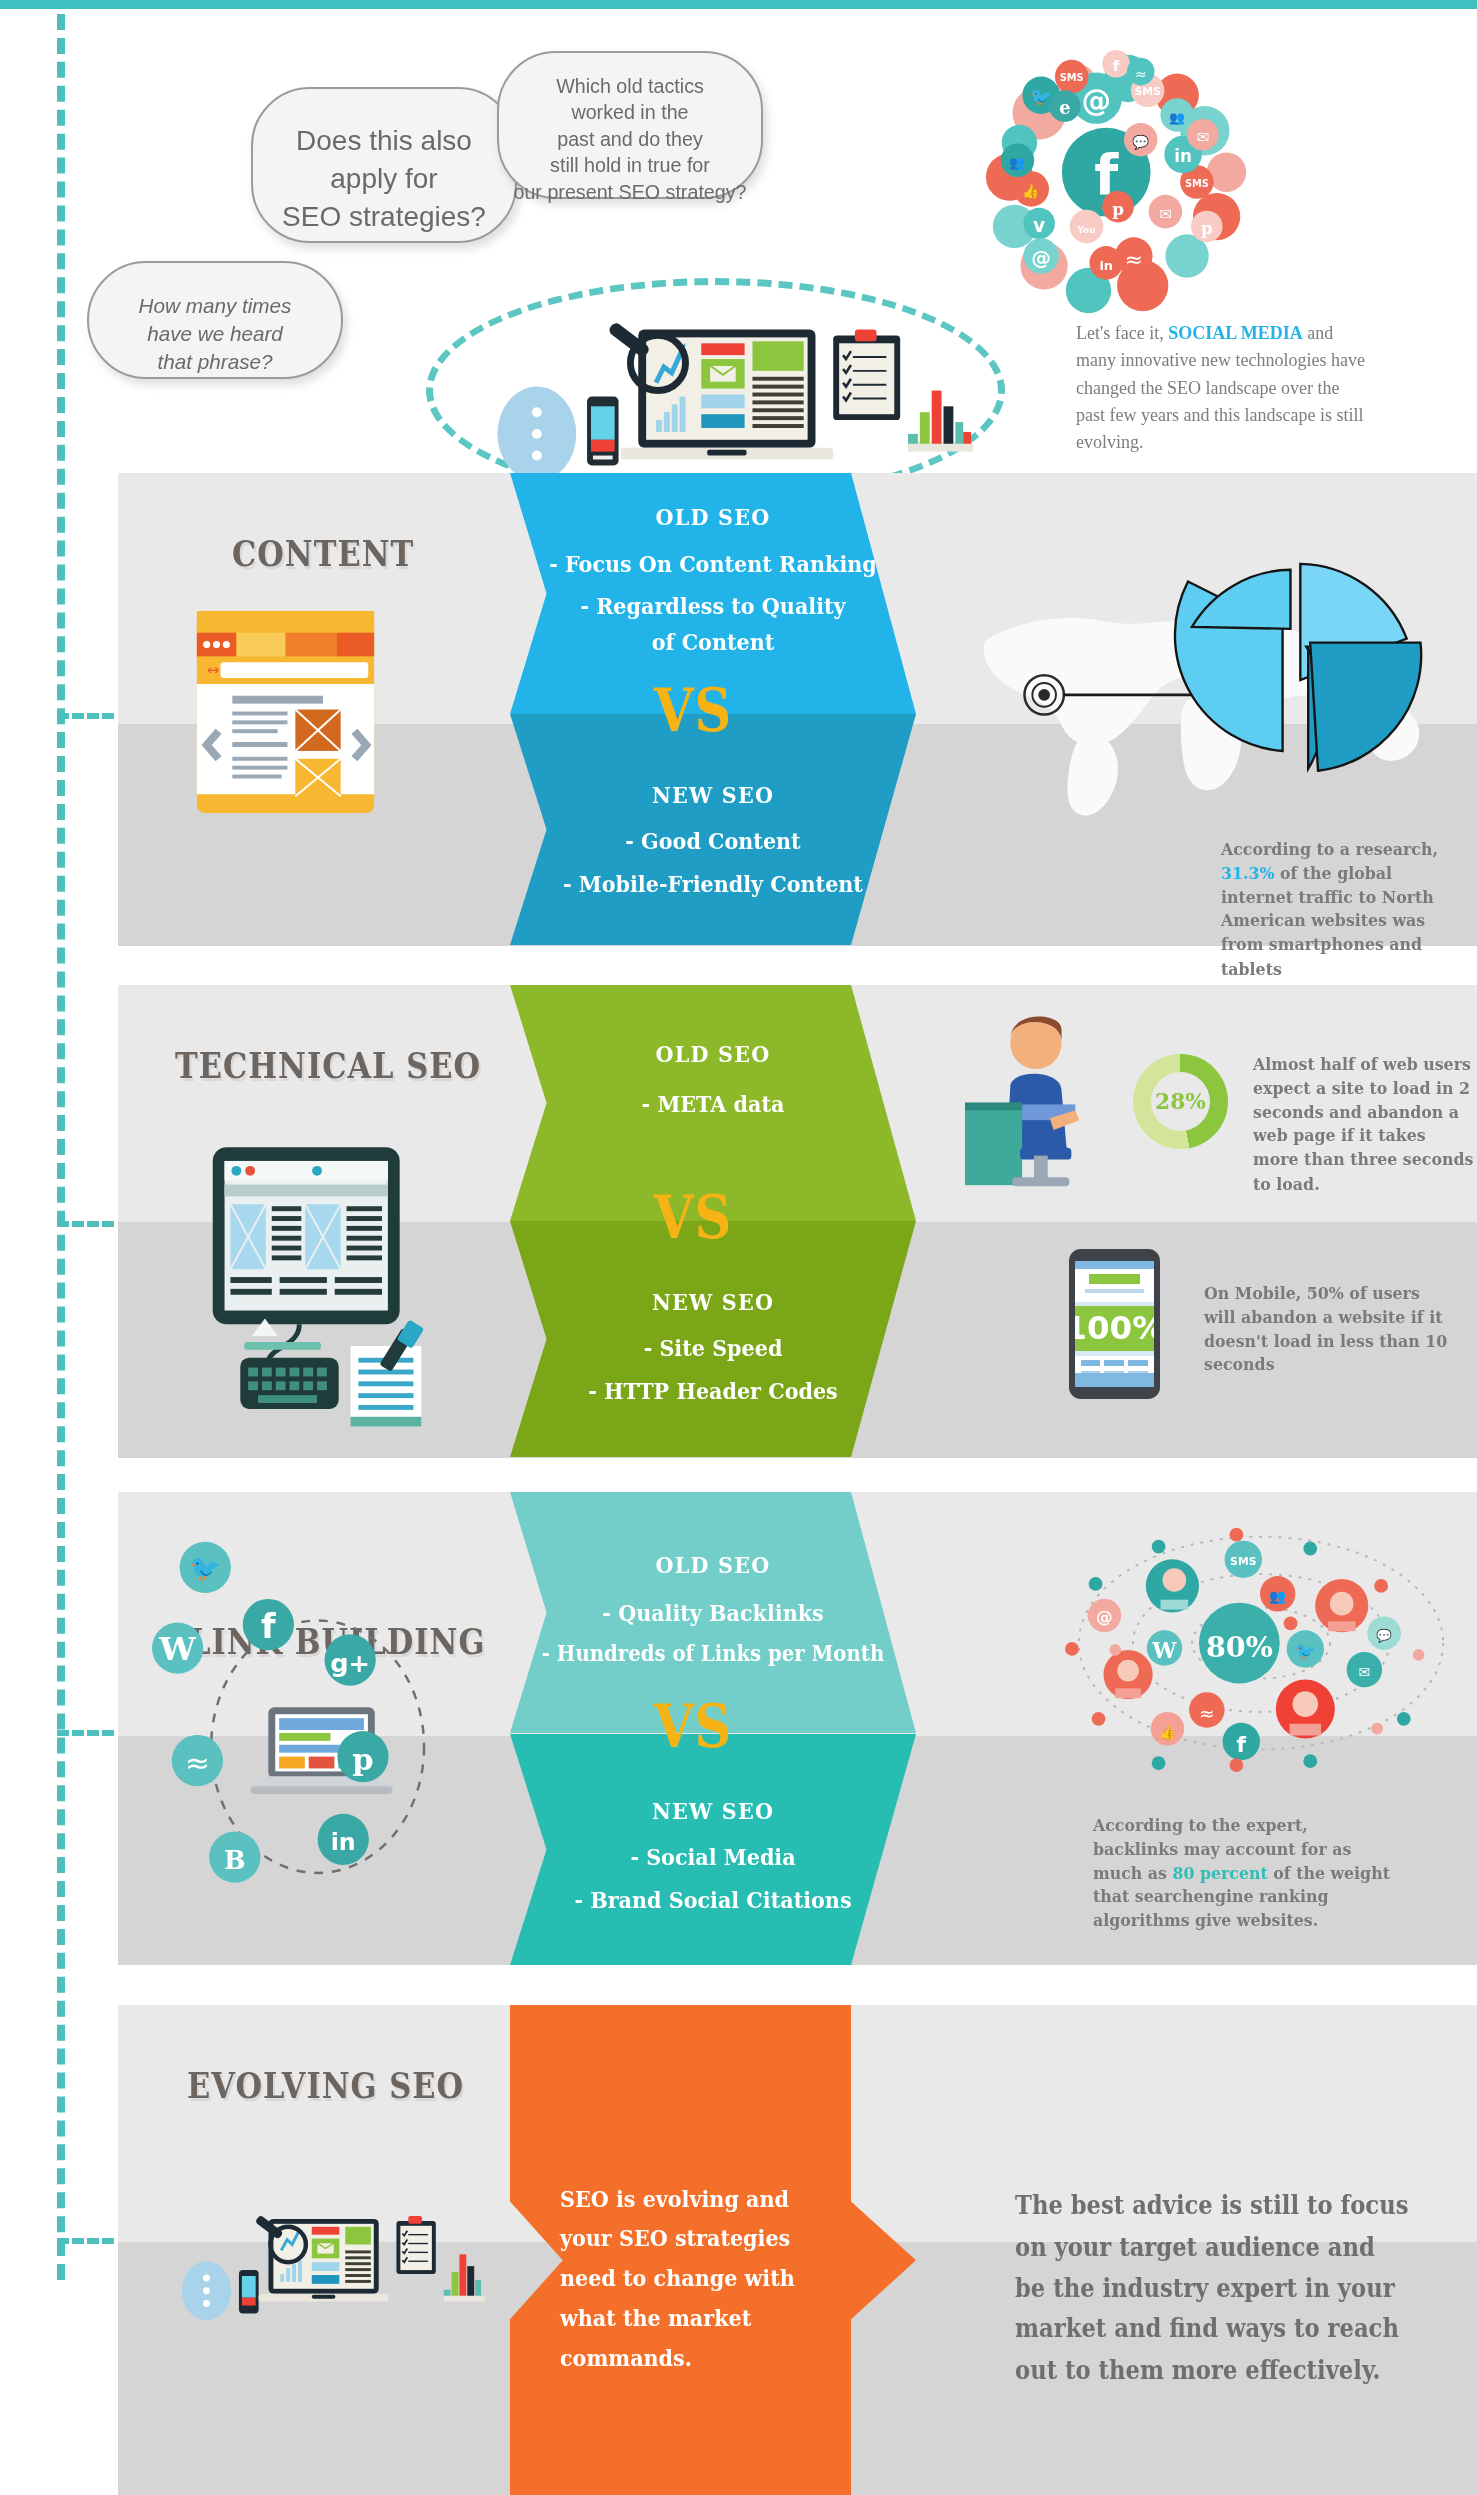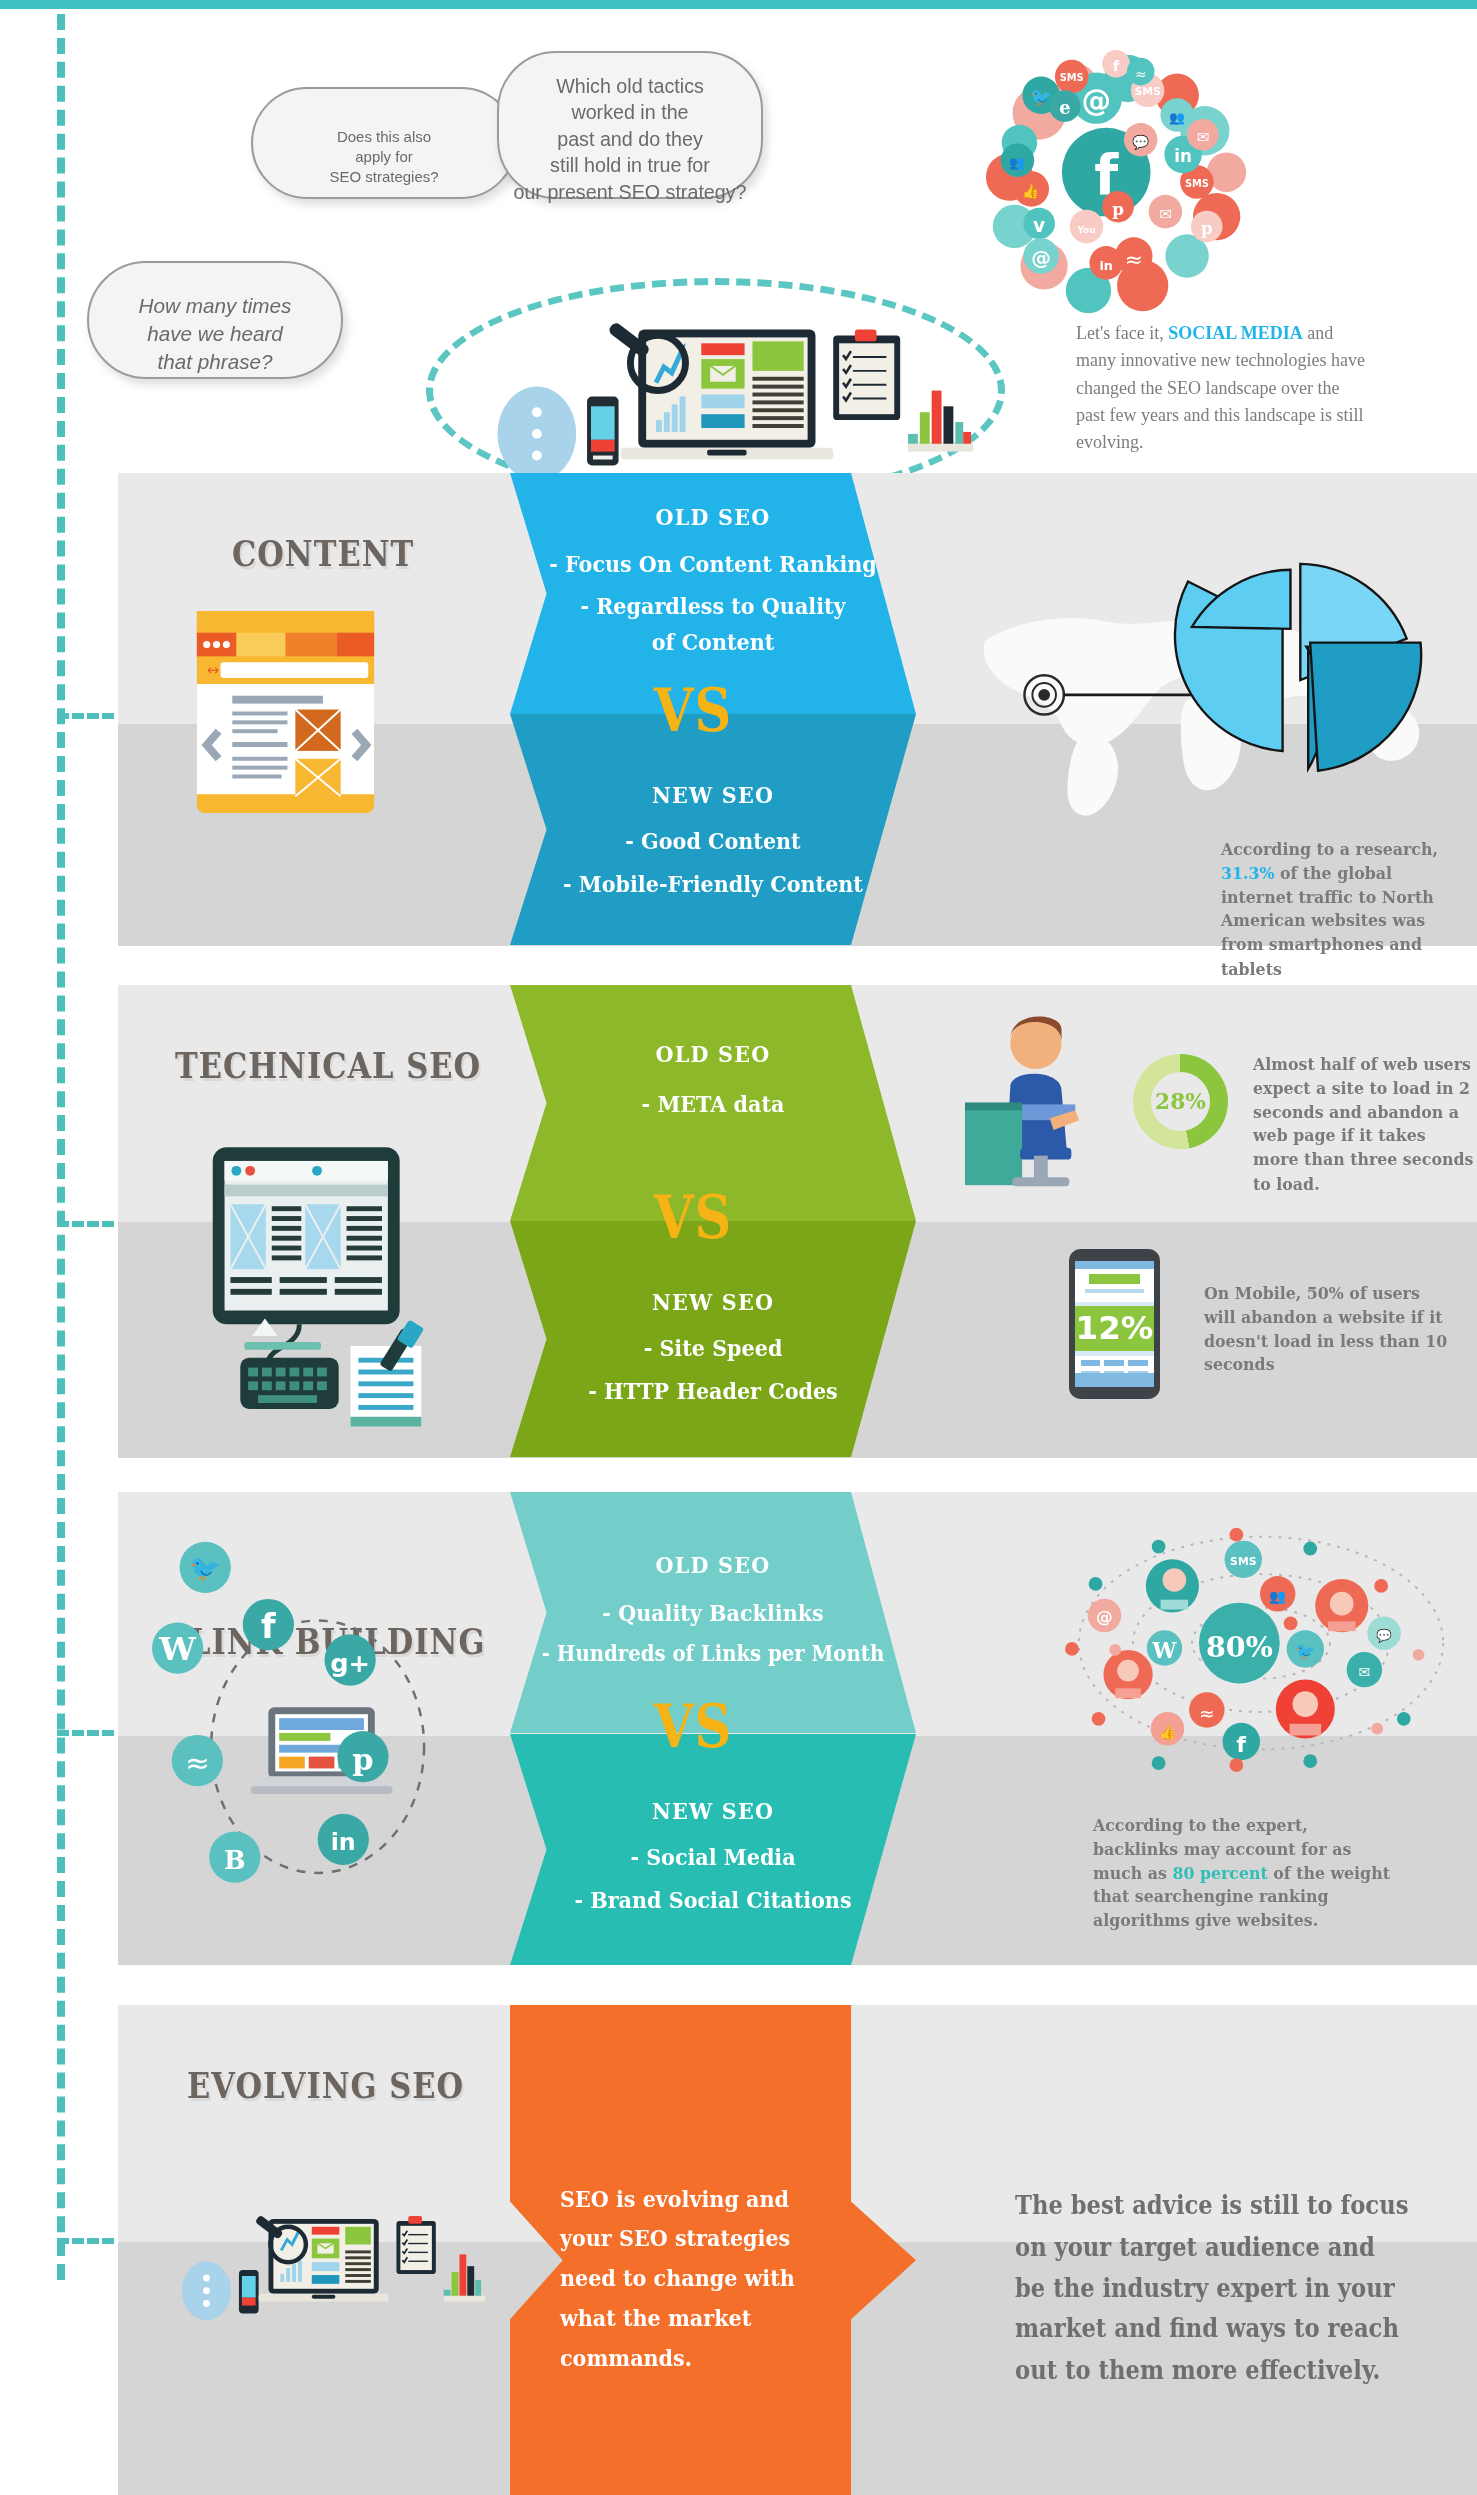--- a/index.html
+++ b/index.html
@@ -56,21 +56,21 @@
   .cloud::before, .cloud::after {
     content: "";
     position: absolute;
     background: #f4f4f4;
     border: 2px solid #9b9b9b;
     border-radius: 50%;
     z-index: -1;
   }
   .cloud .ctext { position: relative; z-index: 2; padding: 0 13.8px; margin-top: 28px; }
 
-  .cloud-a { left: 251px; top: 87px; width: 266px; height: 112px; font-size: 15px; }
+  .cloud-a { left: 251px; top: 87px; width: 266px; height: 156px; font-size: 28px; }
   .cloud-a::before { width: 118px; height: 118px; left: 25.6px; top: -55px; }
   .cloud-a::after  { width: 158px; height: 158px; left: 110px; top: -77px; }
 
   .cloud-b { left: 497px; top: 51px; width: 266px; height: 148px; font-size: 19.7px; }
   .cloud-b::before { width: 108px; height: 108px; left: 21.7px; top: -49px; }
   .cloud-b::after  { width: 148px; height: 148px; left: 106px; top: -71px; }
 
   .cloud-c { left: 87px; top: 261px; width: 256px; height: 118px; font-size: 20.7px; font-style: italic; }
   .cloud-c::before { width: 108px; height: 108px; left: 23.6px; top: -51px; }
   .cloud-c::after  { width: 138px; height: 138px; left: 102px; top: -67px; }
@@ -551,21 +551,21 @@
     <div class="donut-hole">28%</div>
   </div>
   <div class="stat-text" style="left:1253px;top:1052px;width:222px">Almost half of web users expect a site to load in 2 seconds and abandon a web page if it takes more than three seconds to load.</div>
 
   <div class="phone" style="left:1069px;top:1249px">
     <div class="phone-screen">
       <div class="phone-band" style="top:0;height:7.9px;background:#7fb8e0"></div>
       <div class="phone-band" style="top:7.9px;height:33px;background:#ffffff"></div>
       <div class="phone-band" style="top:12.8px;left:13.8px;width:51px;height:10.8px;background:#8cc63e"></div>
       <div class="phone-band" style="top:28.6px;left:9.9px;width:59px;height:3.9px;background:#bcd9ee"></div>
-      <div class="pct50">12%</div>
+      <div class="pct50">100%</div>
       <div class="phone-band" style="top:95px;height:33px;background:#ffffff"></div>
       <div class="phone-band" style="top:99px;left:5.9px;width:19.7px;height:5.9px;background:#7fb8e0"></div>
       <div class="phone-band" style="top:99px;left:29.6px;width:19.7px;height:5.9px;background:#7fb8e0"></div>
       <div class="phone-band" style="top:99px;left:53px;width:19.7px;height:5.9px;background:#7fb8e0"></div>
       <div class="phone-band" style="top:110px;left:5.9px;width:19.7px;height:5.9px;background:#a9cfe9"></div>
       <div class="phone-band" style="top:110px;left:29.6px;width:19.7px;height:5.9px;background:#a9cfe9"></div>
       <div class="phone-band" style="top:110px;left:53px;width:19.7px;height:5.9px;background:#a9cfe9"></div>
       <div class="phone-band" style="bottom:0;height:13.8px;background:#7fb8e0"></div>
     </div>
   </div>

